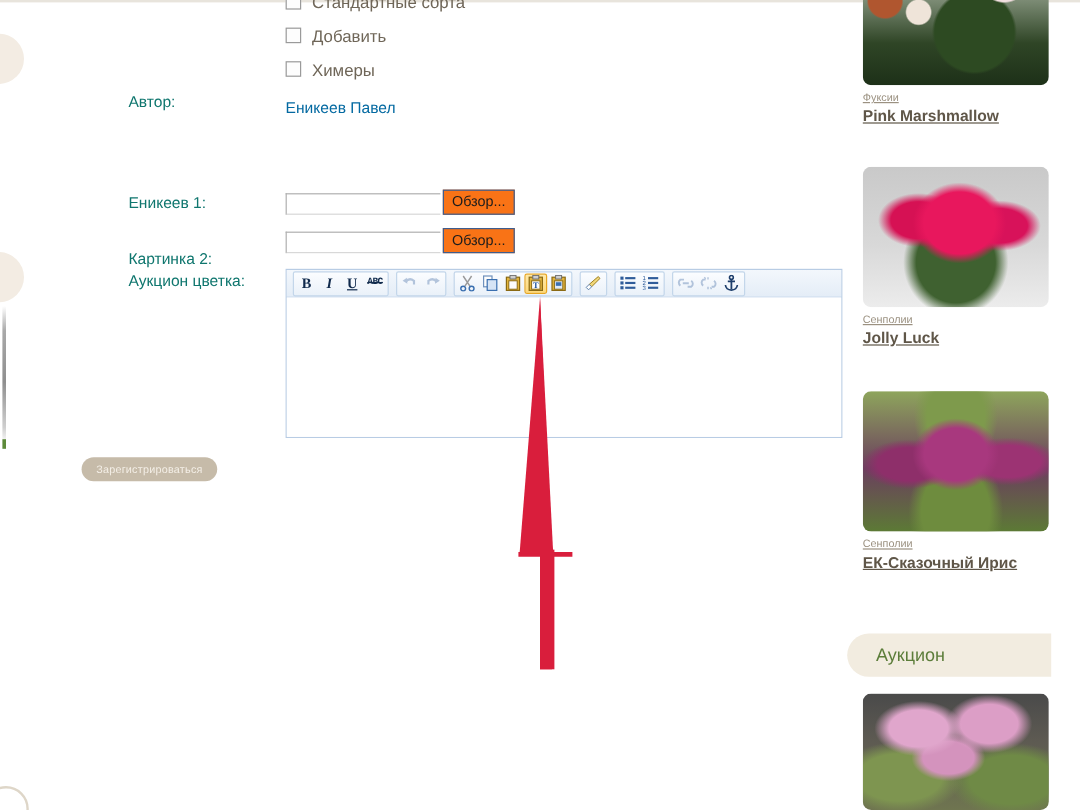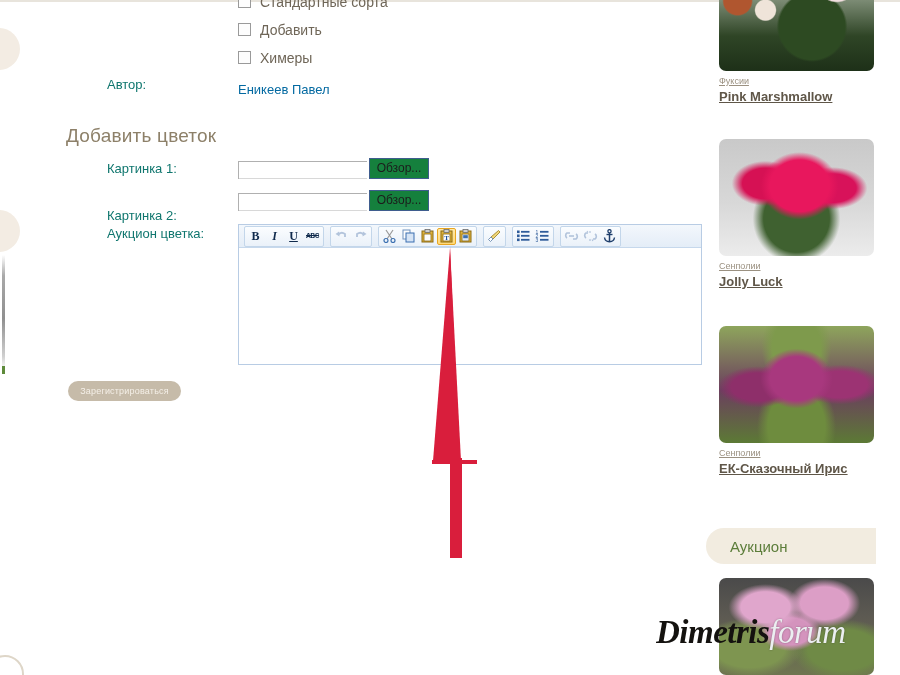--- a/index.html
+++ b/index.html
@@ -142,21 +142,21 @@
     left: 0; bottom: 0;
     width: 100%;
     height: 1px;
     background: #d8d8d8;
   }
   .upload-row .browse {
     position: absolute;
     left: 131px; top: -3px;
     width: 58px; height: 19px;
     border: 1px solid #3f5d8e;
-    background: #15803d;
+    background: #f97316;
     font-size: 12px;
     color: #1c1c1c;
     text-align: center;
     line-height: 18px;
     font-family: "Liberation Sans", sans-serif;
   }
 
   
   #editor {
     position: absolute;
@@ -392,23 +392,22 @@
     <div class="chk-row r1">
       <span class="box"></span><span class="lbl">Добавить</span>
     </div>
     <div class="chk-row r2">
       <span class="box"></span><span class="lbl">Химеры</span>
     </div>
 
     <div class="field-label" style="top:77px">Автор:</div>
     <div class="field-value" style="top:82px">Еникеев Павел</div>
 
-    <div class="section-title">Добавить цветок</div>
-
-    <div class="field-label" style="top:161px">Картинка 1:</div>
+
+    <div class="field-label" style="top:161px">Еникеев 1:</div>
     <div class="upload-row" style="top:161px">
       <div class="fname"></div>
       <div class="browse">Обзор...</div>
     </div>
 
     <div class="field-label" style="top:208px">Картинка 2:</div>
     <div class="upload-row" style="top:193px">
       <div class="fname"></div>
       <div class="browse">Обзор...</div>
     </div>
@@ -578,17 +577,14 @@
         </div>
     </div>
   </div>
 
   <svg id="arrow" viewBox="0 0 54 312">
     <polygon points="22,0 31,214 49,214 49,218 32,218 32,312 22,312 22,218 4,218 4,214 22,214" fill="#d91e3c"></polygon>
     <polygon points="22,2 33,215 5,215" fill="#d91e3c"></polygon>
     <rect x="22" y="212" width="12" height="100" fill="#d91e3c"></rect>
   </svg>
 
-  <div id="watermark">
-    <div class="wm-text"><span>Dimetris</span><span class="soft">forum</span></div>
-  </div>
 
 </div>
 
 </body></html>

